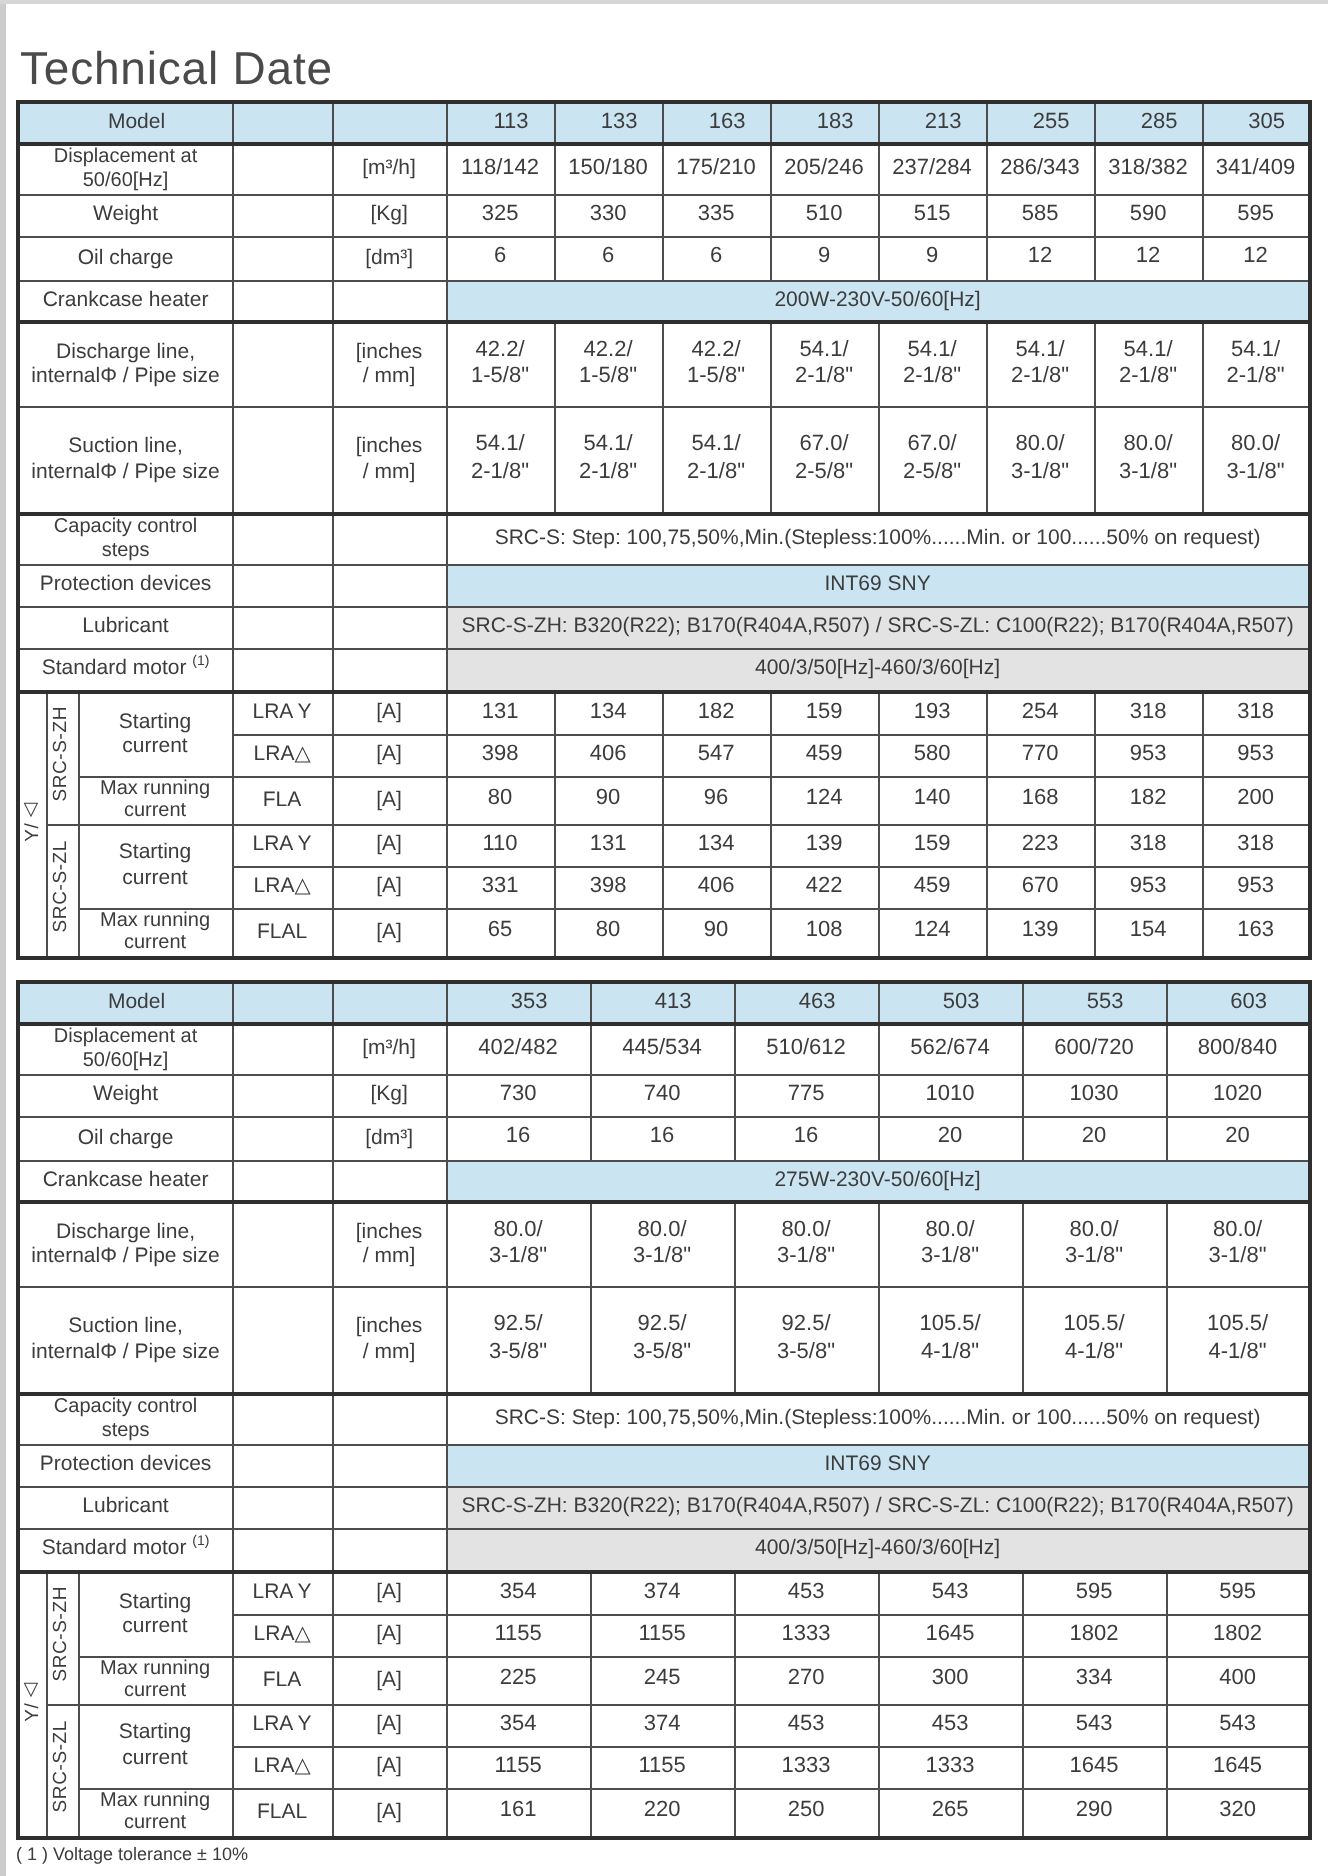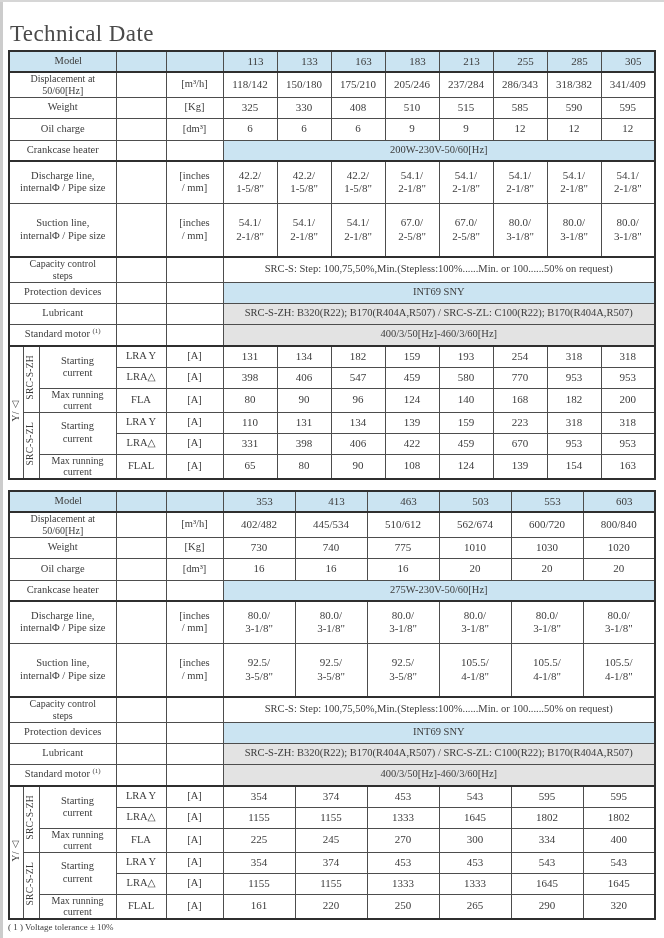--- a/index.html
+++ b/index.html
@@ -1,17 +1,17 @@
 <!DOCTYPE html>
 <html><head>
 <meta charset="utf-8">
 <style>
   html,body{margin:0;padding:0;background:#fff;}
   .page{position:relative;width:664px;height:938px;background:#ffffff;
-        font-family:Liberation Serif, serif;color:#3c3c3c;overflow:hidden;}
+        font-family:Liberation Sans, sans-serif;color:#3c3c3c;overflow:hidden;}
   .edge-l{position:absolute;left:0;top:0;width:3px;height:938px;background:#cccccc;}
   .edge-t{position:absolute;left:0;top:0;width:664px;height:2px;background:#d6d6d6;}
   .title{position:absolute;left:10px;top:6px;font-size:23px;font-weight:400;
          letter-spacing:0.4px;color:#4a4a4a;}
   table{border-collapse:collapse;table-layout:fixed;width:648px;
         border:2px solid #2f2f2f;background:#fff;}
   #t1{position:absolute;left:8px;top:50px;}
   #t2{position:absolute;left:8px;top:490px;}
   td{border:1px solid #4d4d4d;text-align:center;vertical-align:middle;
      padding:0 1px;white-space:pre-line;line-height:1.2;color:#3c3c3c;
@@ -85,21 +85,21 @@
           <td class="val">286/343</td>
           <td class="val">318/382</td>
           <td class="val">341/409</td>
         </tr>
         <tr class="h21">
           <td colspan="3" class="lbl">Weight</td>
           <td></td>
           <td class="unit">[Kg]</td>
           <td class="val">325</td>
           <td class="val">330</td>
-          <td class="val">408</td>
+          <td class="val">335</td>
           <td class="val">510</td>
           <td class="val">515</td>
           <td class="val">585</td>
           <td class="val">590</td>
           <td class="val">595</td>
         </tr>
         <tr class="h22">
           <td colspan="3" class="lbl">Oil charge</td>
           <td></td>
           <td class="unit">[dm³]</td>

